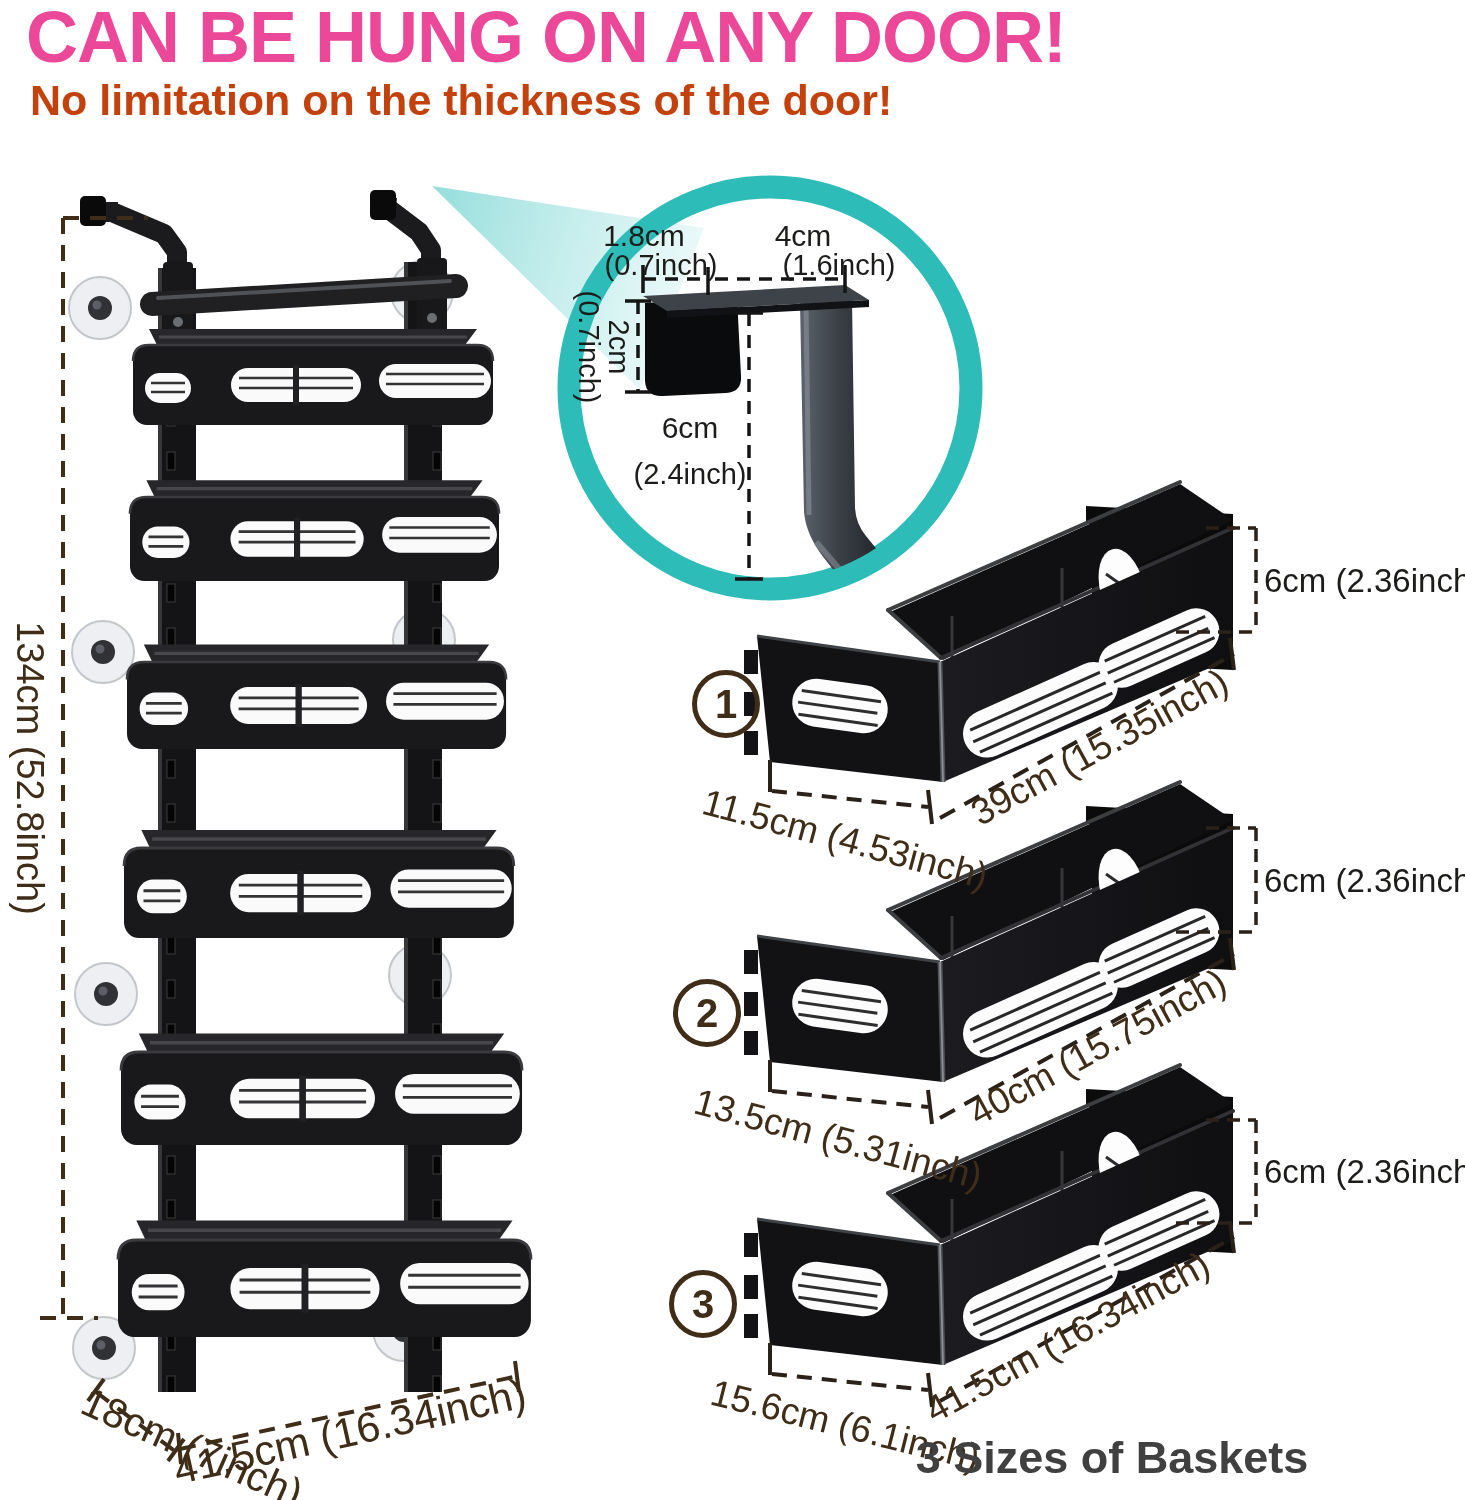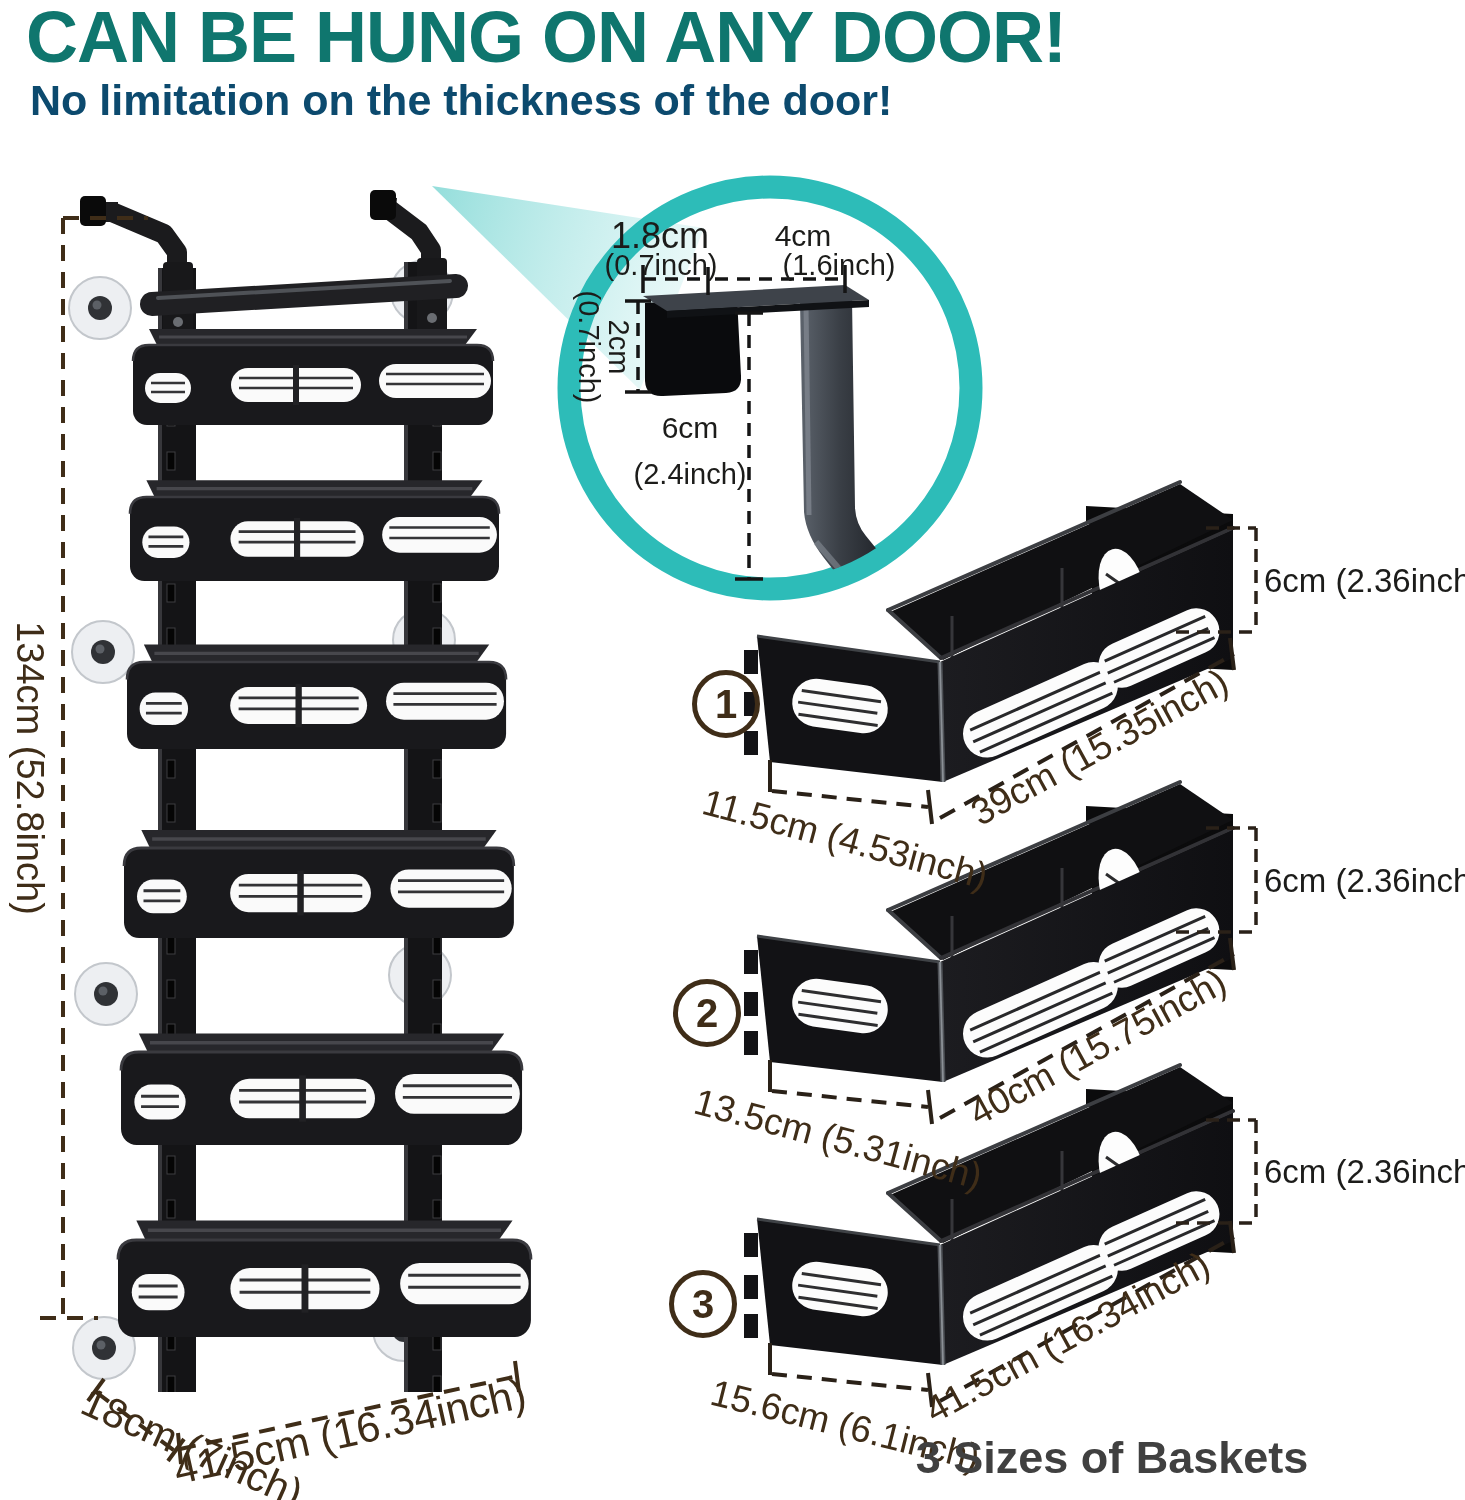--- a/index.html
+++ b/index.html
@@ -8,22 +8,22 @@
     --black:#1c1c1a;
   }
   html,body{margin:0;padding:0;background:#ffffff;}
   .canvas{position:relative;width:1465px;height:1500px;background:#fff;overflow:hidden;
           font-family:"Liberation Sans",sans-serif;}
   .art{position:absolute;left:0;top:0;}
   .lbl{position:absolute;white-space:nowrap;color:var(--black);
        font-family:"Liberation Sans",sans-serif;line-height:1.05;}
   .ctr{transform:translate(-50%,-50%);}
   .brown{color:var(--brown);}
-  .title{left:26px;top:0px;font-size:72px;font-weight:800;letter-spacing:-1px;color:#0f766e;}
-  .subtitle{left:30px;top:78px;font-size:43px;font-weight:700;color:#0c4a6e;}
+  .title{left:26px;top:0px;font-size:72px;font-weight:800;letter-spacing:-1px;color:#ec4899;}
+  .subtitle{left:30px;top:78px;font-size:43px;font-weight:700;color:#c2410c;}
   .caption{font-size:45px;font-weight:800;color:#404040;}
   .circnum{position:absolute;width:58px;height:58px;border:5px solid var(--brown);
            border-radius:50%;display:flex;align-items:center;justify-content:center;
            font-size:40px;font-weight:900;color:var(--brown);
            font-family:"Liberation Sans",sans-serif;}
 </style>
 </head>
 <body>
 
 <div class="canvas">
@@ -225,21 +225,21 @@
   </g>
 </svg>
 
   <div class="lbl title">CAN BE HUNG ON ANY DOOR!</div>
   <div class="lbl subtitle">No limitation on the thickness of the door!</div>
 
   <div class="lbl brown ctr" style="left:29px;top:768px;font-size:38px;transform:translate(-50%,-50%) rotate(90deg);">134cm (52.8inch)</div>
   <div class="lbl brown ctr" style="left:192px;top:1448px;font-size:41px;transform:translate(-50%,-50%) rotate(24deg);">18cm (7inch)</div>
   <div class="lbl brown ctr" style="left:350px;top:1432px;font-size:42px;transform:translate(-50%,-50%) rotate(-12.5deg);">41.5cm (16.34inch)</div>
 
-  <div class="lbl ctr" style="left:660px;top:236px;font-size:36px;">1.8cm</div>
+  <div class="lbl ctr" style="left:644px;top:236px;font-size:30px;">1.8cm</div>
   <div class="lbl ctr" style="left:661px;top:265px;font-size:29px;">(0.7inch)</div>
   <div class="lbl ctr" style="left:803px;top:236px;font-size:30px;">4cm</div>
   <div class="lbl ctr" style="left:803px;top:265px;font-size:29px;margin-left:36px;">(1.6inch)</div>
   <div class="lbl" style="left:604px;top:347px;font-size:29px;text-align:center;transform:translate(-50%,-50%) rotate(90deg);"><span>2cm</span><br>
        <span>(0.7inch)</span></div>
   <div class="lbl ctr" style="left:690px;top:428px;font-size:30px;">6cm</div>
   <div class="lbl ctr" style="left:690px;top:474px;font-size:29px;">(2.4inch)</div>
 
   <div class="circnum" style="left:692px;top:670px;">1</div>
   <div class="circnum" style="left:673px;top:979px;">2</div>

